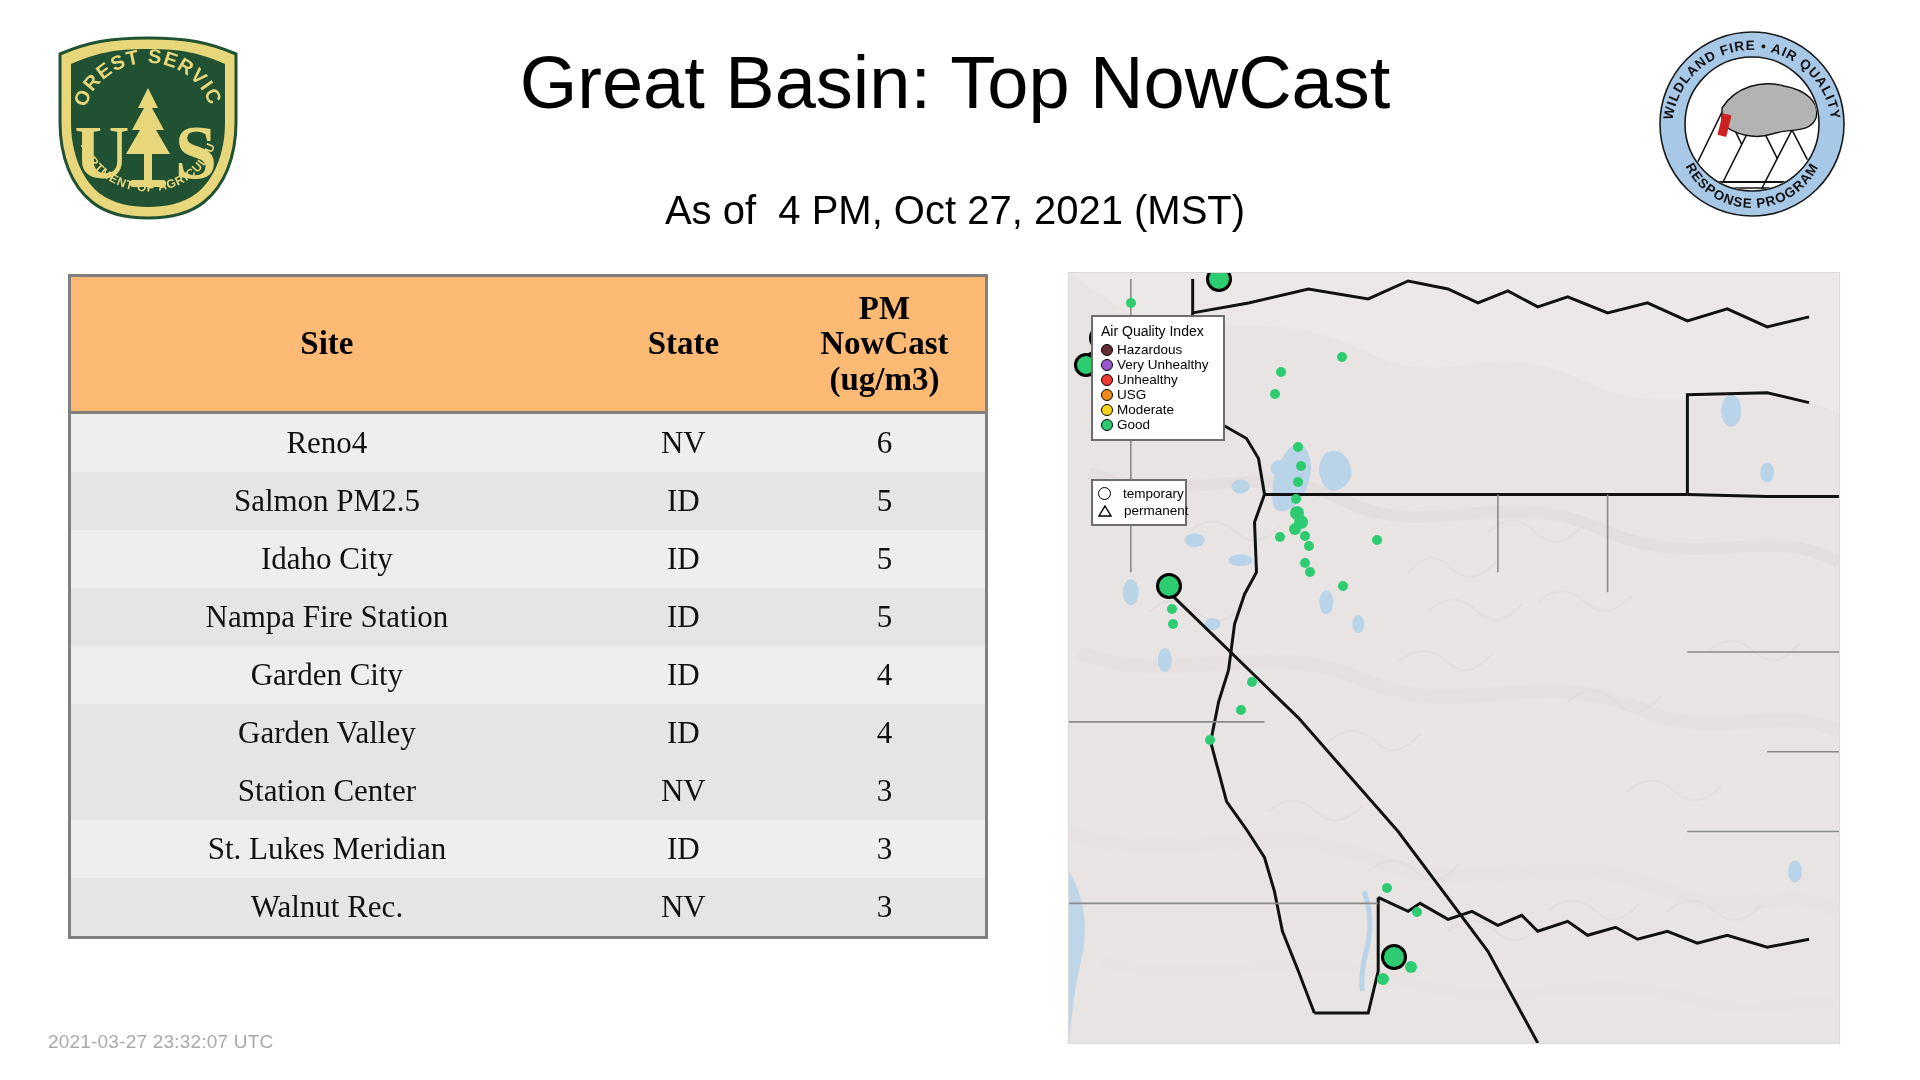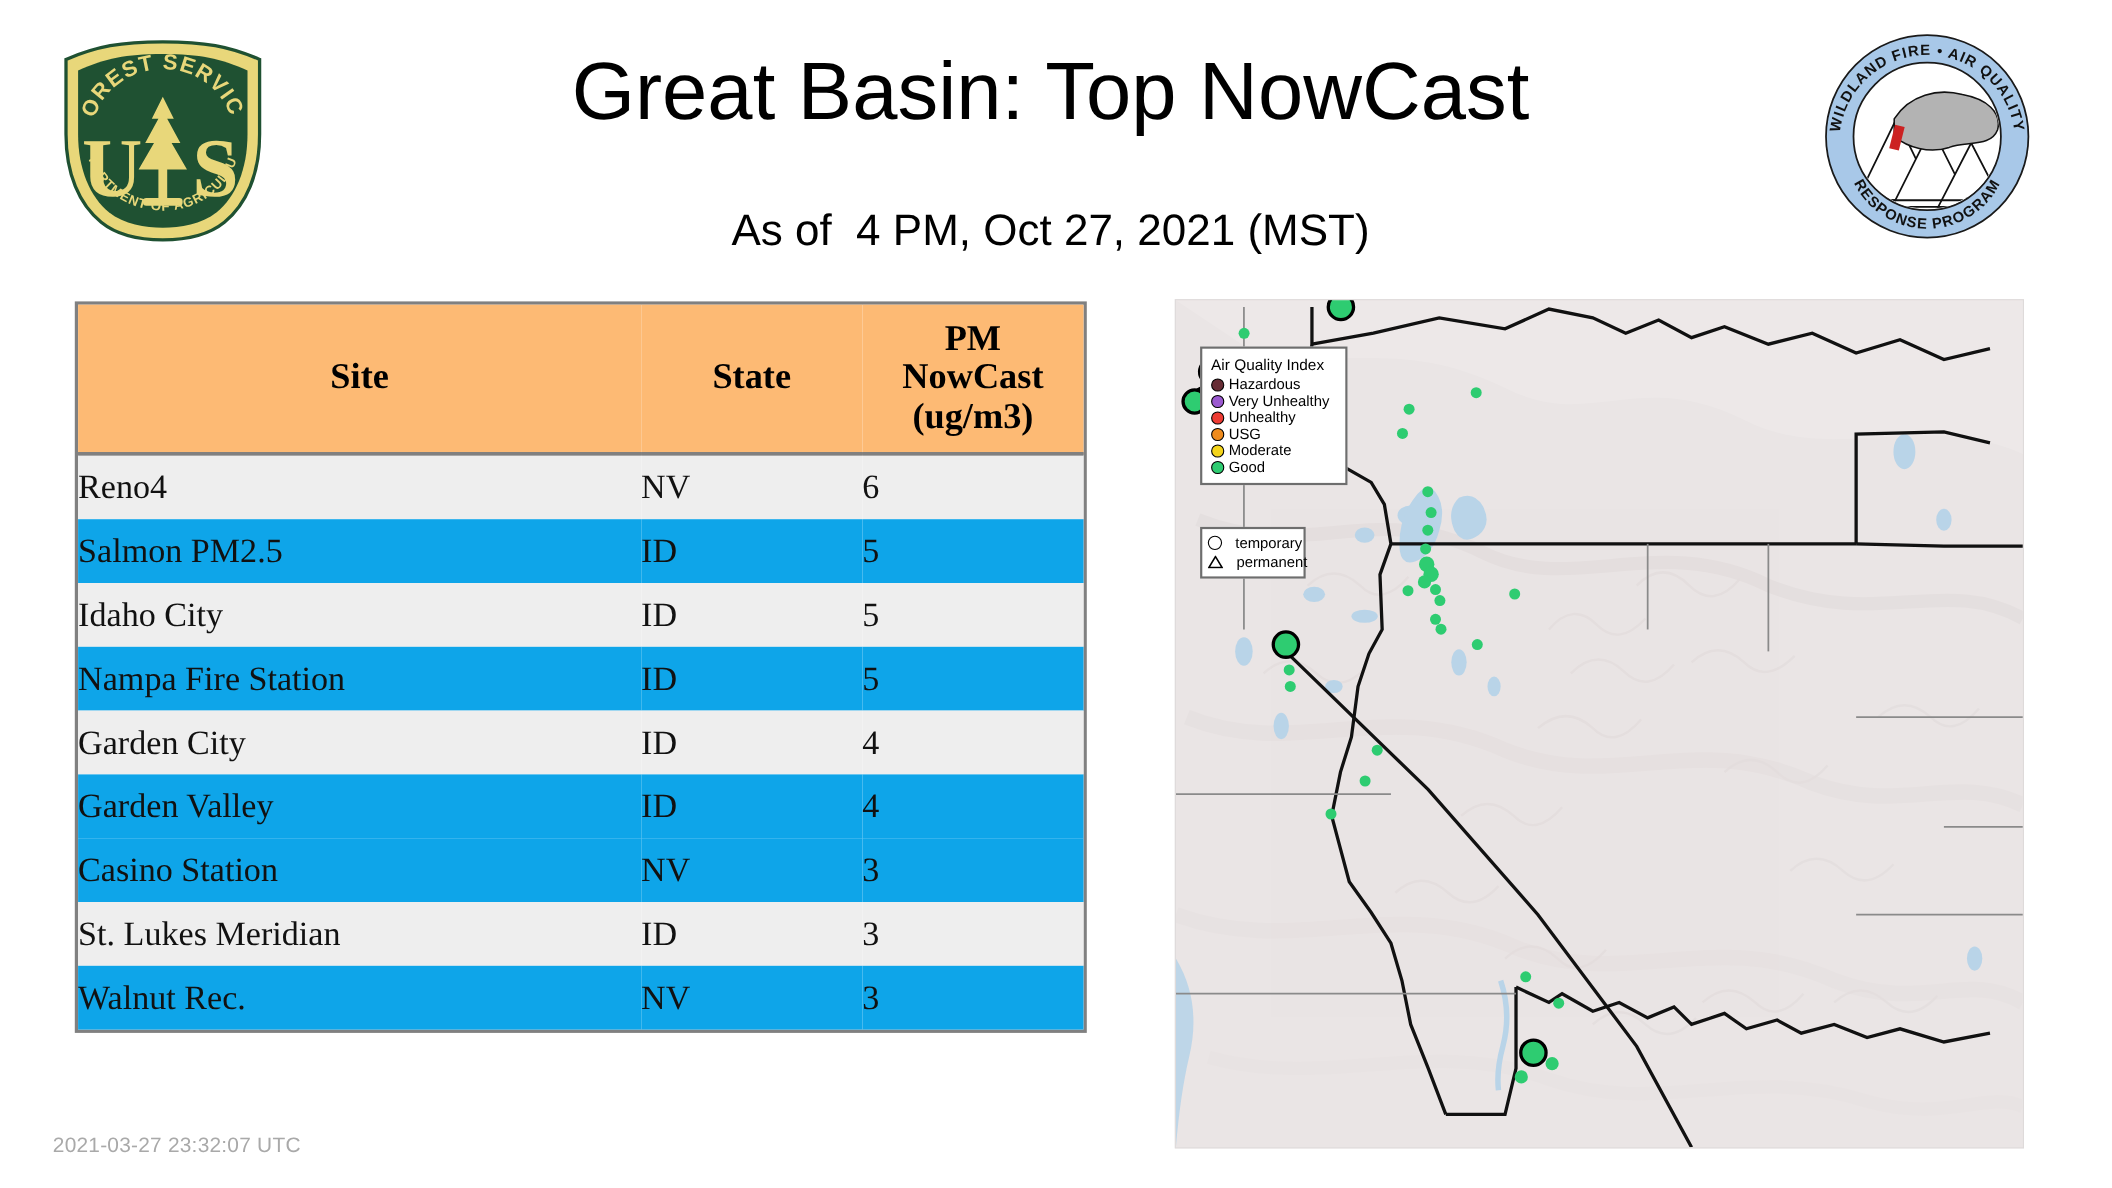--- a/index.html
+++ b/index.html
@@ -82,28 +82,28 @@
     height: 118px;
     vertical-align: middle;
     text-align: center;
     font-stretch: condensed;
     border-bottom: 3px solid #808080;
   }
   table.aqi-table thead th .hdr-line { display: block; line-height: 1.08; }
   table.aqi-table tbody td {
     font-size: 31px;
     color: #111111;
-    text-align: left;
+    text-align: center;
     height: 58px;
     padding: 0;
     font-stretch: condensed;
     margin-top: 28px;
   }
   table.aqi-table tbody tr.odd td { background: #eeeeee; }
-  table.aqi-table tbody tr.even td { background: #0ea5e9; }
+  table.aqi-table tbody tr.even td { background: #e5e5e5; }
   .col-site  { width: 56%; }
   .col-state { width: 22%; }
   .col-pm    { width: 22%; }
 
   
   .timestamp {
     position: absolute;
     left: 48px;
     top: 1031px;
     font-family: "Liberation Sans", sans-serif;
@@ -306,21 +306,21 @@
           <td>Garden City</td>
           <td>ID</td>
           <td>4</td>
         </tr>
       <tr class="even">
           <td>Garden Valley</td>
           <td>ID</td>
           <td>4</td>
         </tr>
       <tr class="even">
-          <td>Casino Station</td>
+          <td>Station Center</td>
           <td>NV</td>
           <td>3</td>
         </tr>
       <tr class="odd">
           <td>St. Lukes Meridian</td>
           <td>ID</td>
           <td>3</td>
         </tr>
       <tr class="even">
           <td>Walnut Rec.</td>

